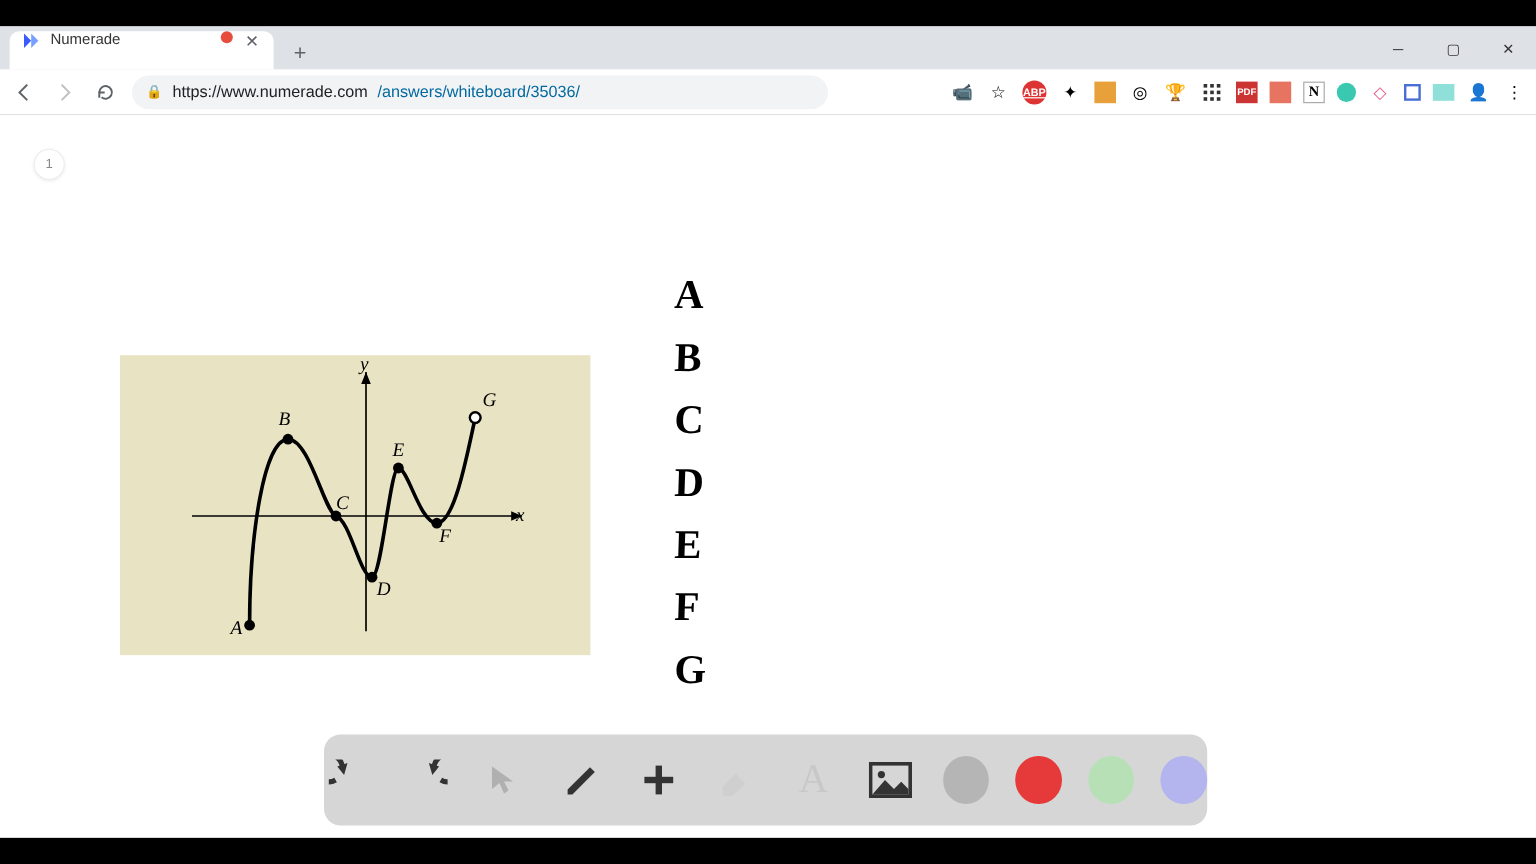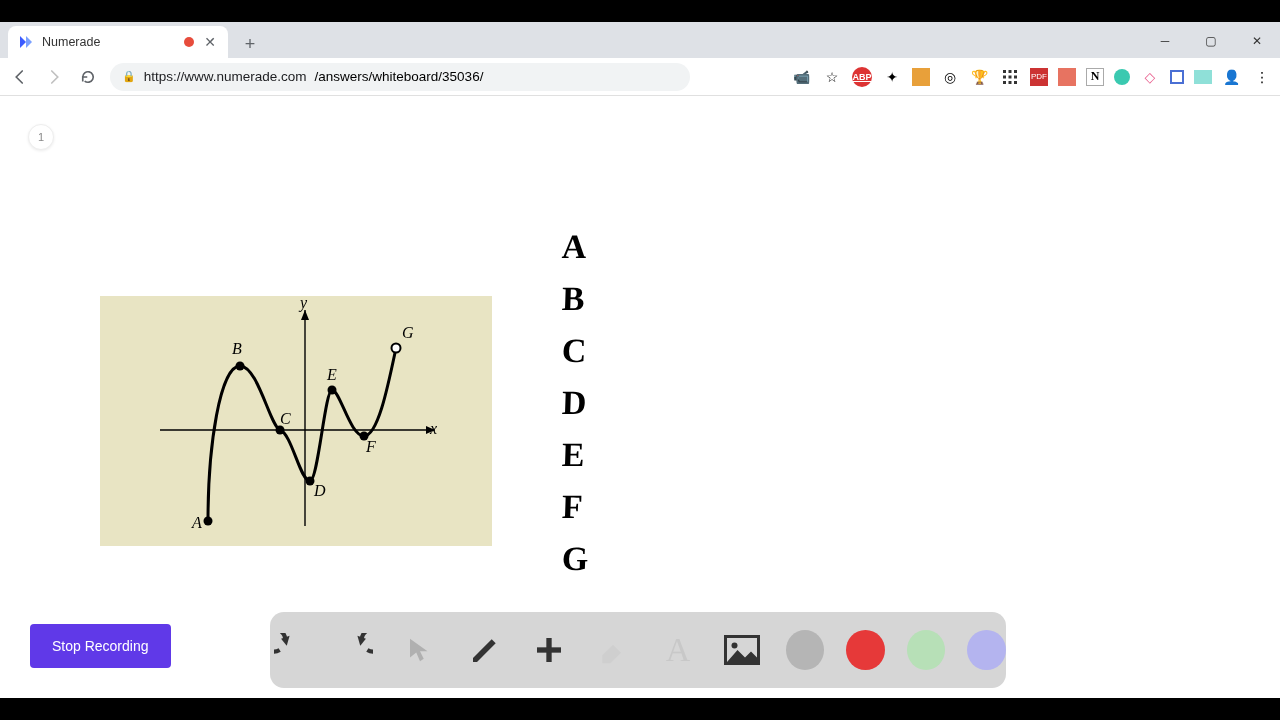--- a/index.html
+++ b/index.html
@@ -1,34 +1,34 @@
 <!DOCTYPE html>
 <html><head>
 <meta charset="utf-8">
 <style>
 * { margin: 0; padding: 0; box-sizing: border-box; }
 body { font-family: -apple-system, BlinkMacSystemFont, 'Segoe UI', Arial, sans-serif; background: #000; width: 1280px; height: 720px; overflow: hidden; }
 
 .browser-window { position: absolute; top: 22px; left: 0; width: 1280px; height: 676px; background: #fff; display: flex; flex-direction: column; }
 
 .tab-strip { height: 36px; background: #dee1e6; display: flex; align-items: flex-end; padding-left: 8px; }
-.tab { height: 32px; background: #fff; border-radius: 8px 8px 0 0; display: flex; align-items: center; padding: 0 10px; min-width: 220px; gap: 8px; font-size: 12.5px; color: #333; }
+.tab { height: 32px; background: #fff; border-radius: 8px 8px 0 0; display: flex; padding: 0 10px; min-width: 220px; gap: 8px; font-size: 12.5px; color: #333; }
 .tab-favicon { width: 16px; height: 16px; display: flex; align-items: center; justify-content: center; color: #3b5bff; font-weight: bold; }
 .tab-title { flex: 1; }
 .rec-dot { width: 10px; height: 10px; border-radius: 50%; background: #e74c3c; }
 .tab-close { color: #5f6368; font-size: 14px; cursor: pointer; padding: 0 2px; }
 .new-tab { width: 28px; height: 28px; display: flex; align-items: center; justify-content: center; color: #5f6368; font-size: 18px; margin-left: 8px; cursor: pointer; }
 .window-controls { margin-left: auto; display: flex; height: 34px; }
 .win-btn { width: 46px; display: flex; align-items: center; justify-content: center; color: #333; font-size: 12px; cursor: pointer; }
 
 .toolbar-row { height: 38px; background: #fff; display: flex; align-items: center; padding: 0 8px; gap: 10px; border-bottom: 1px solid #e0e0e0; }
 .nav-btn { width: 24px; height: 24px; display: flex; align-items: center; justify-content: center; color: #5f6368; cursor: pointer; }
 .addr-bar { flex: 1; max-width: 580px; height: 28px; background: #f1f3f4; border-radius: 14px; display: flex; align-items: center; padding: 0 12px; gap: 8px; font-size: 13.5px; color: #202124; }
 .lock-icon { color: #5f6368; font-size: 11px; }
-.url-dim { color: #000000; }
+.url-dim { color: #0369a1; }
 .ext-icons { display: flex; align-items: center; gap: 10px; margin-left: auto; }
 .ext-icon { width: 20px; height: 20px; display: flex; align-items: center; justify-content: center; font-size: 14px; cursor: pointer; }
 
 .content { flex: 1; position: relative; background: #fff; }
 .page-num { position: absolute; left: 28px; top: 28px; width: 26px; height: 26px; background: #fff; border: 1px solid #eee; border-radius: 50%; display: flex; align-items: center; justify-content: center; font-size: 11px; color: #888; box-shadow: 0 1px 3px rgba(0,0,0,0.08); }
 
 .figure { position: absolute; left: 100px; top: 200px; width: 392px; height: 250px; background: #e8e4c3; }
 .figure svg { width: 100%; height: 100%; }
 
 .handwritten-list { position: absolute; left: 562px; top: 134px; }
@@ -105,21 +105,21 @@
             <rect x="6.5" y="1" width="3" height="3" fill="#333"></rect>
             <rect x="12" y="1" width="3" height="3" fill="#333"></rect>
             <rect x="1" y="6.5" width="3" height="3" fill="#333"></rect>
             <rect x="6.5" y="6.5" width="3" height="3" fill="#333"></rect>
             <rect x="12" y="6.5" width="3" height="3" fill="#333"></rect>
             <rect x="1" y="12" width="3" height="3" fill="#333"></rect>
             <rect x="6.5" y="12" width="3" height="3" fill="#333"></rect>
             <rect x="12" y="12" width="3" height="3" fill="#333"></rect>
           </svg>
         </span>
-      <span class="ext-icon" style="background:#c33;color:#fff;font-size:8px;font-weight:normal;width:18px;height:18px;">PDF</span>
+      <span class="ext-icon" style="background:#c33;color:#fff;font-size:8px;font-weight:bold;width:18px;height:18px;">PDF</span>
       <span class="ext-icon" style="background:#e77361;width:18px;height:18px;"></span>
       <span class="ext-icon" style="border:1px solid #aaa;font-family:serif;font-weight:bold;font-size:12px;width:18px;height:18px;">N</span>
       <span class="ext-icon" style="background:#3ac9b0;border-radius:50%;width:16px;height:16px;"></span>
       <span class="ext-icon" style="color:#e85a8a;">◇</span>
       <span class="ext-icon" style="border:2px solid #4a6fd4;width:14px;height:14px;"></span>
       <span class="ext-icon" style="background:#8fe0d8;width:18px;height:14px;"></span>
       <span class="ext-icon">👤</span>
       <span class="ext-icon">⋮</span>
     </div>
   </div>
@@ -160,21 +160,20 @@
     <div class="handwritten-list">
       <div class="hw">A</div>
       <div class="hw">B</div>
       <div class="hw">C</div>
       <div class="hw">D</div>
       <div class="hw">E</div>
       <div class="hw">F</div>
       <div class="hw">G</div>
     </div>
 
-    <button class="stop-btn">Stop Recording</button>
 
     <div class="wb-toolbar">
       <div class="wb-tool">
           <svg width="34" height="34" viewBox="0 0 24 24">
             <path d="M8 5 A8 8 0 1 0 4 12" stroke="#333" stroke-width="3" fill="none"></path>
             <polygon points="5,4 11,2 9,9" fill="#333"></polygon>
           </svg>
         </div>
       <div class="wb-tool">
           <svg width="34" height="34" viewBox="0 0 24 24">

